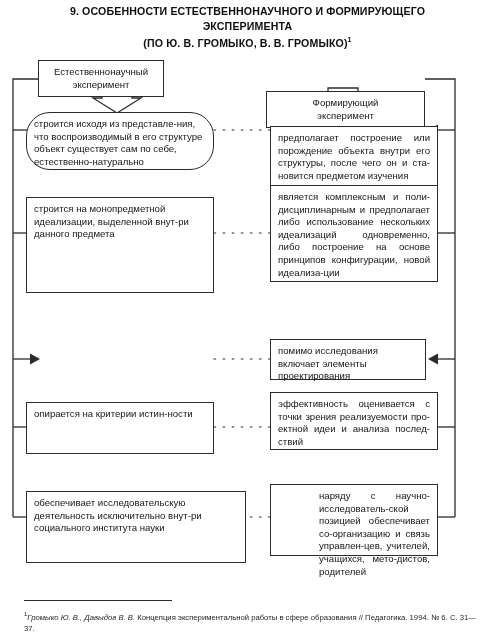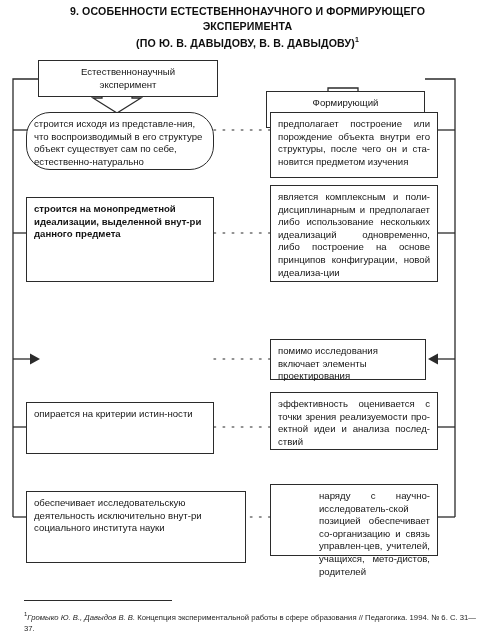--- a/index.html
+++ b/index.html
@@ -81,21 +81,21 @@
   }
   #footnote-text sup { font-size: 6px; vertical-align: super; }
   #footnote-text .it { font-style: italic; }
 </style>
 </head>
 <body>
 
 <div id="title-block">
   <span class="tline">9. ОСОБЕННОСТИ ЕСТЕСТВЕННОНАУЧНОГО И ФОРМИРУЮЩЕГО</span>
   <span class="tline">ЭКСПЕРИМЕНТА</span>
-  <span class="tline"><span>(ПО Ю. В. ДАВЫДОВУ, В. В. ДАВЫДОВУ)</span><sup>1</sup></span>
+  <span class="tline"><span>(ПО Ю. В. ГРОМЫКО, В. В. ГРОМЫКО)</span><sup>1</sup></span>
 </div>
 
 <div id="diagram">
 
   <svg id="wires" width="495" height="543" viewBox="0 0 495 543">
     <g stroke="#2b2b2b" stroke-width="1.3" fill="none">
 
       <path d="M 38 27 L 13 27 L 13 465"></path>
 
       <path d="M 13 78 L 30 78"></path>
@@ -136,48 +136,48 @@
 
     <g stroke="#6e6e6e" stroke-width="1.4" stroke-linecap="round" stroke-dasharray="1.6 7.5">
       <line x1="214" y1="78" x2="270" y2="78"></line>
       <line x1="214" y1="181" x2="270" y2="181"></line>
       <line x1="214" y1="307" x2="270" y2="307"></line>
       <line x1="214" y1="375" x2="270" y2="375"></line>
       <line x1="214" y1="465" x2="270" y2="465"></line>
     </g>
   </svg>
 
-  <div class="node head-node" style="left:38px; top:8px; width:180px; height:37px;">
+  <div class="node head-node" style="left:38px; top:8px; width:126px; height:37px;">
     <span class="txt">
       <span>Естественнонаучный</span><br>
       <span>эксперимент</span>
     </span>
   </div>
 
   <div class="node head-node" style="left:266px; top:8px; width:159px; height:37px;margin-top:31px;">
     <span class="txt">
       <span>Формирующий</span><br>
       <span>эксперимент</span>
     </span>
   </div>
 
   <div class="node item-node" style="left:26px; top:60px; width:188px; height:58px;border-radius:24px;">
     <span class="txt">строится исходя из представле-ния, что воспроизводимый в его структуре объект существует сам по себе, естественно-натурально</span>
   </div>
-  <div class="node item-node" style="left:26px; top:145px; width:188px; height:85px;font-weight:bold;">
+  <div class="node item-node" style="left:26px; top:145px; width:188px; height:96px;">
     <span class="txt">строится на монопредметной идеализации, выделенной внут-ри данного предмета</span>
   </div>
   <div class="node item-node" style="left:26px; top:350px; width:188px; height:52px;">
     <span class="txt">опирается на критерии истин-ности</span>
   </div>
   <div class="node item-node" style="left:26px; top:439px; width:220px; height:72px;">
     <span class="txt">обеспечивает исследовательскую деятельность исключительно внут-ри социального института науки</span>
   </div>
 
-  <div class="node item-node justify" style="left:270px; top:60px; width:168px; height:66px;">
+  <div class="node item-node justify" style="left:270px; top:74px; width:168px; height:66px;">
     <span class="txt">предполагает построение или порождение объекта внутри его структуры, после чего он и ста-новится предметом изучения</span>
   </div>
   <div class="node item-node justify" style="left:270px; top:133px; width:168px; height:97px;">
     <span class="txt">является комплексным и поли-дисциплинарным и предполагает либо использование нескольких идеализаций одновременно, либо построение на основе принципов конфигурации, новой идеализа-ции</span>
   </div>
   <div class="node item-node" style="left:270px; top:287px; width:156px; height:41px;">
     <span class="txt">помимо исследования включает элементы проектирования</span>
   </div>
   <div class="node item-node justify" style="left:270px; top:340px; width:168px; height:58px;">
     <span class="txt">эффективность оценивается с точки зрения реализуемости про-ектной идеи и анализа послед-ствий</span>

